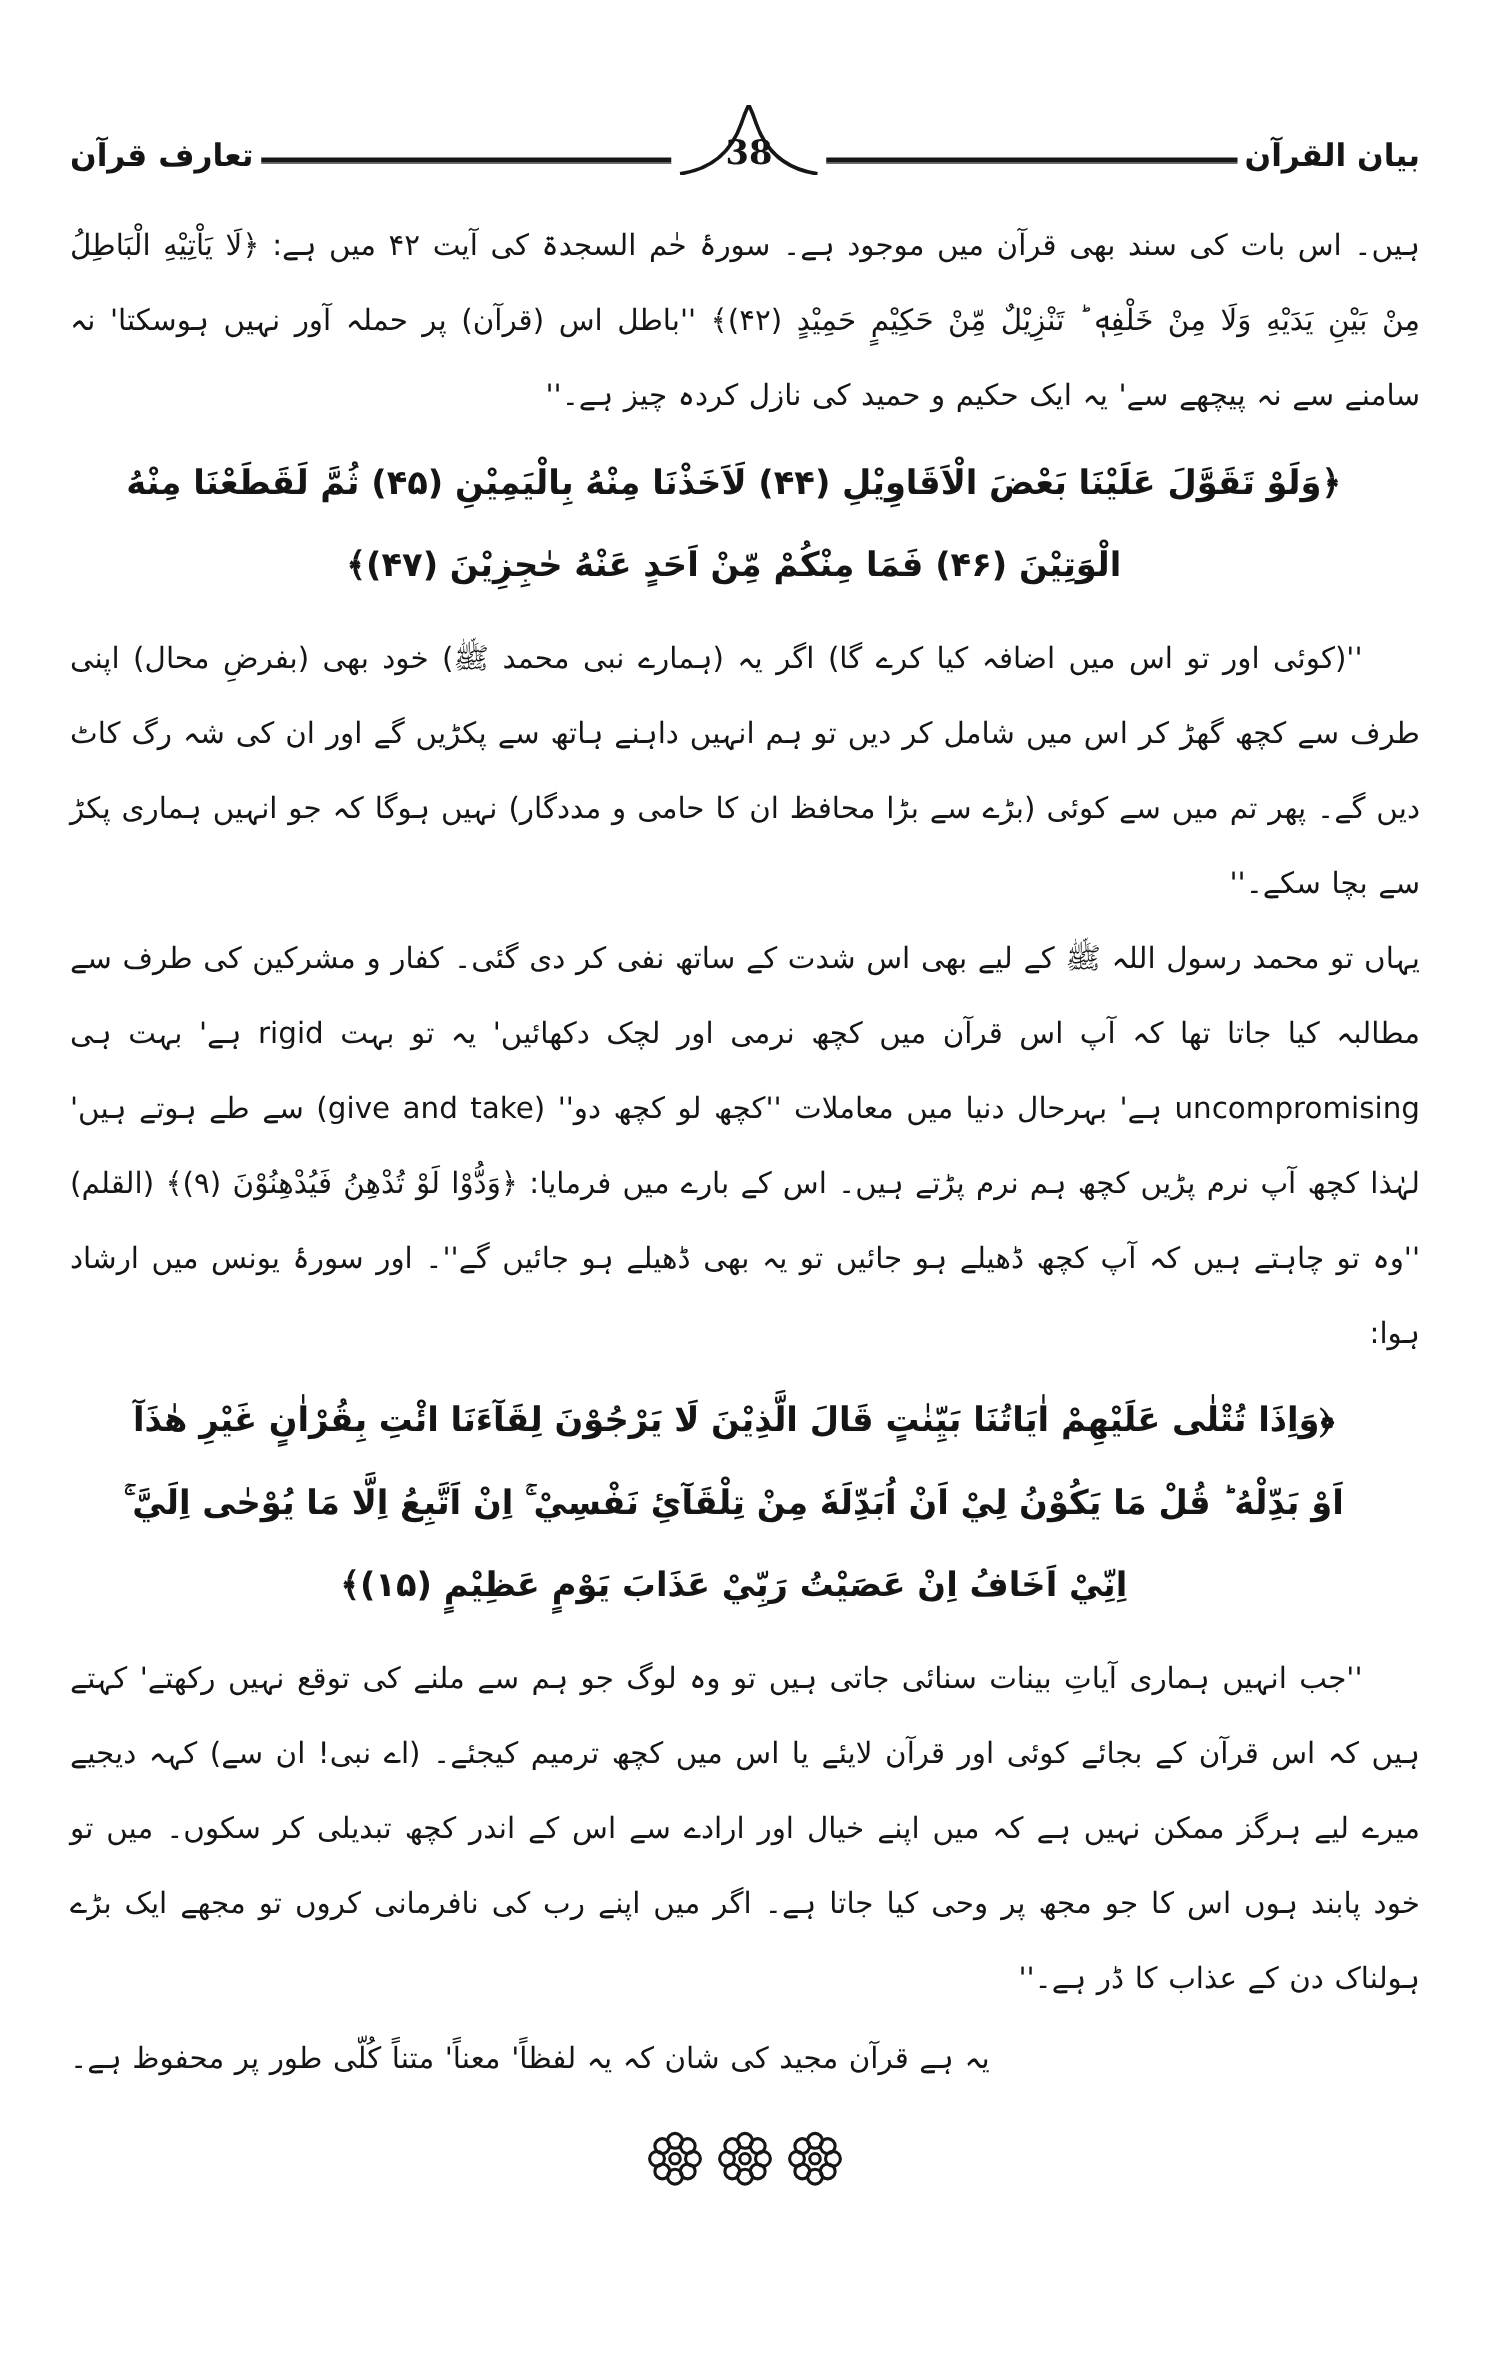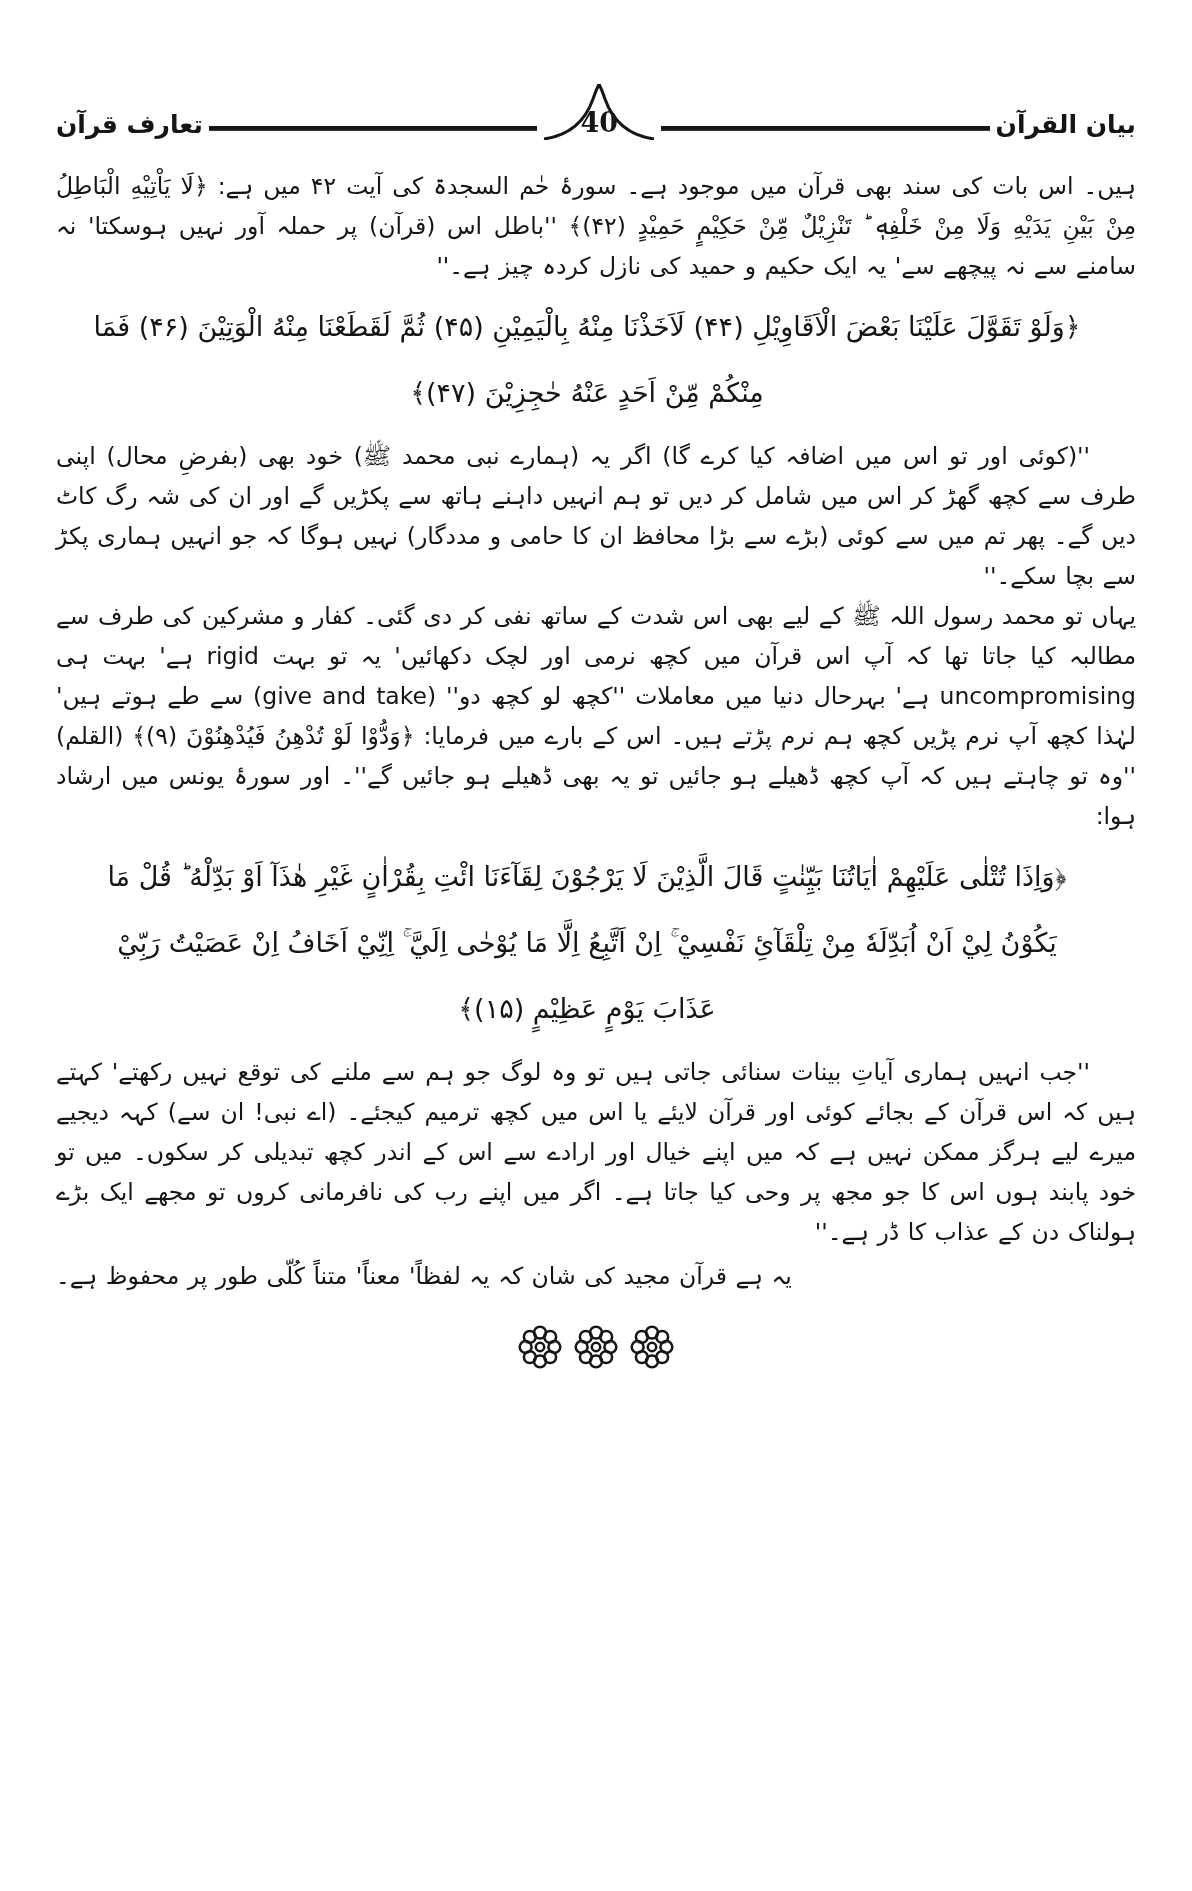--- a/index.html
+++ b/index.html
@@ -55,29 +55,29 @@
     text-align: center;
     direction: ltr;
     font-size: 27px;
     font-weight: 700;
     font-family: "DejaVu Serif", serif;
   }
   
   main { margin-top: 26px; }
   .urdu {
     font-size: 23.5px;
-    line-height: 40px;
+    line-height: 60px;
     text-align: justify;
     margin: 0;
     word-spacing: 1px;
   }
   .indent { text-indent: 46px; }
   .arabic-block {
     font-size: 27px;
-    font-weight: 400;
+    font-weight: 700;
     line-height: 66px;
     text-align: center;
     margin: 8px 52px 10px 34px;
   }
   .closing {
     text-align: left;
     margin-top: 4px;
   }
   
   .ornament-row {
@@ -93,21 +93,21 @@
 
 <div class="page">
 
   <header class="page-header">
     <div class="header-title">بیان القرآن</div>
     <div class="header-rule"></div>
     <div class="dome">
       <svg viewBox="0 0 112 56">
         <path d="M1 55 C29 51, 43 35, 50 15 C52 9, 54 4, 56 0 C58 4, 60 9, 62 15 C69 35, 83 51, 111 55" fill="none" stroke="#161616" stroke-width="3"></path>
       </svg>
-      <div class="page-number">40</div>
+      <div class="page-number">38</div>
     </div>
     <div class="header-rule"></div>
     <div class="header-title">تعارف قرآن</div>
   </header>
 
   <main>
     <p class="urdu">ہیں۔ اس بات کی سند بھی قرآن میں موجود ہے۔ سورۂ حٰم السجدۃ کی آیت ۴۲ میں ہے: ﴿لَا يَاْتِيْهِ الْبَاطِلُ مِنْ بَيْنِ يَدَيْهِ وَلَا مِنْ خَلْفِهٖ ؕ تَنْزِيْلٌ مِّنْ حَكِيْمٍ حَمِيْدٍ (۴۲)﴾ ''باطل اس (قرآن) پر حملہ آور نہیں ہوسکتا' نہ سامنے سے نہ پیچھے سے' یہ ایک حکیم و حمید کی نازل کردہ چیز ہے۔''</p>
     <p class="arabic-block">﴿وَلَوْ تَقَوَّلَ عَلَيْنَا بَعْضَ الْاَقَاوِيْلِ (۴۴) لَاَخَذْنَا مِنْهُ بِالْيَمِيْنِ (۴۵) ثُمَّ لَقَطَعْنَا مِنْهُ الْوَتِيْنَ (۴۶) فَمَا مِنْكُمْ مِّنْ اَحَدٍ عَنْهُ حٰجِزِيْنَ (۴۷)﴾</p>
     <p class="urdu indent">''(کوئی اور تو اس میں اضافہ کیا کرے گا) اگر یہ (ہمارے نبی محمد ﷺ) خود بھی (بفرضِ محال) اپنی طرف سے کچھ گھڑ کر اس میں شامل کر دیں تو ہم انہیں داہنے ہاتھ سے پکڑیں گے اور ان کی شہ رگ کاٹ دیں گے۔ پھر تم میں سے کوئی (بڑے سے بڑا محافظ ان کا حامی و مددگار) نہیں ہوگا کہ جو انہیں ہماری پکڑ سے بچا سکے۔''</p>
     <p class="urdu">یہاں تو محمد رسول اللہ ﷺ کے لیے بھی اس شدت کے ساتھ نفی کر دی گئی۔ کفار و مشرکین کی طرف سے مطالبہ کیا جاتا تھا کہ آپ اس قرآن میں کچھ نرمی اور لچک دکھائیں' یہ تو بہت rigid ہے' بہت ہی uncompromising ہے' بہرحال دنیا میں معاملات ''کچھ لو کچھ دو'' (give and take) سے طے ہوتے ہیں' لہٰذا کچھ آپ نرم پڑیں کچھ ہم نرم پڑتے ہیں۔ اس کے بارے میں فرمایا: ﴿وَدُّوْا لَوْ تُدْهِنُ فَيُدْهِنُوْنَ (۹)﴾ (القلم) ''وہ تو چاہتے ہیں کہ آپ کچھ ڈھیلے ہو جائیں تو یہ بھی ڈھیلے ہو جائیں گے''۔ اور سورۂ یونس میں ارشاد ہوا:</p>

